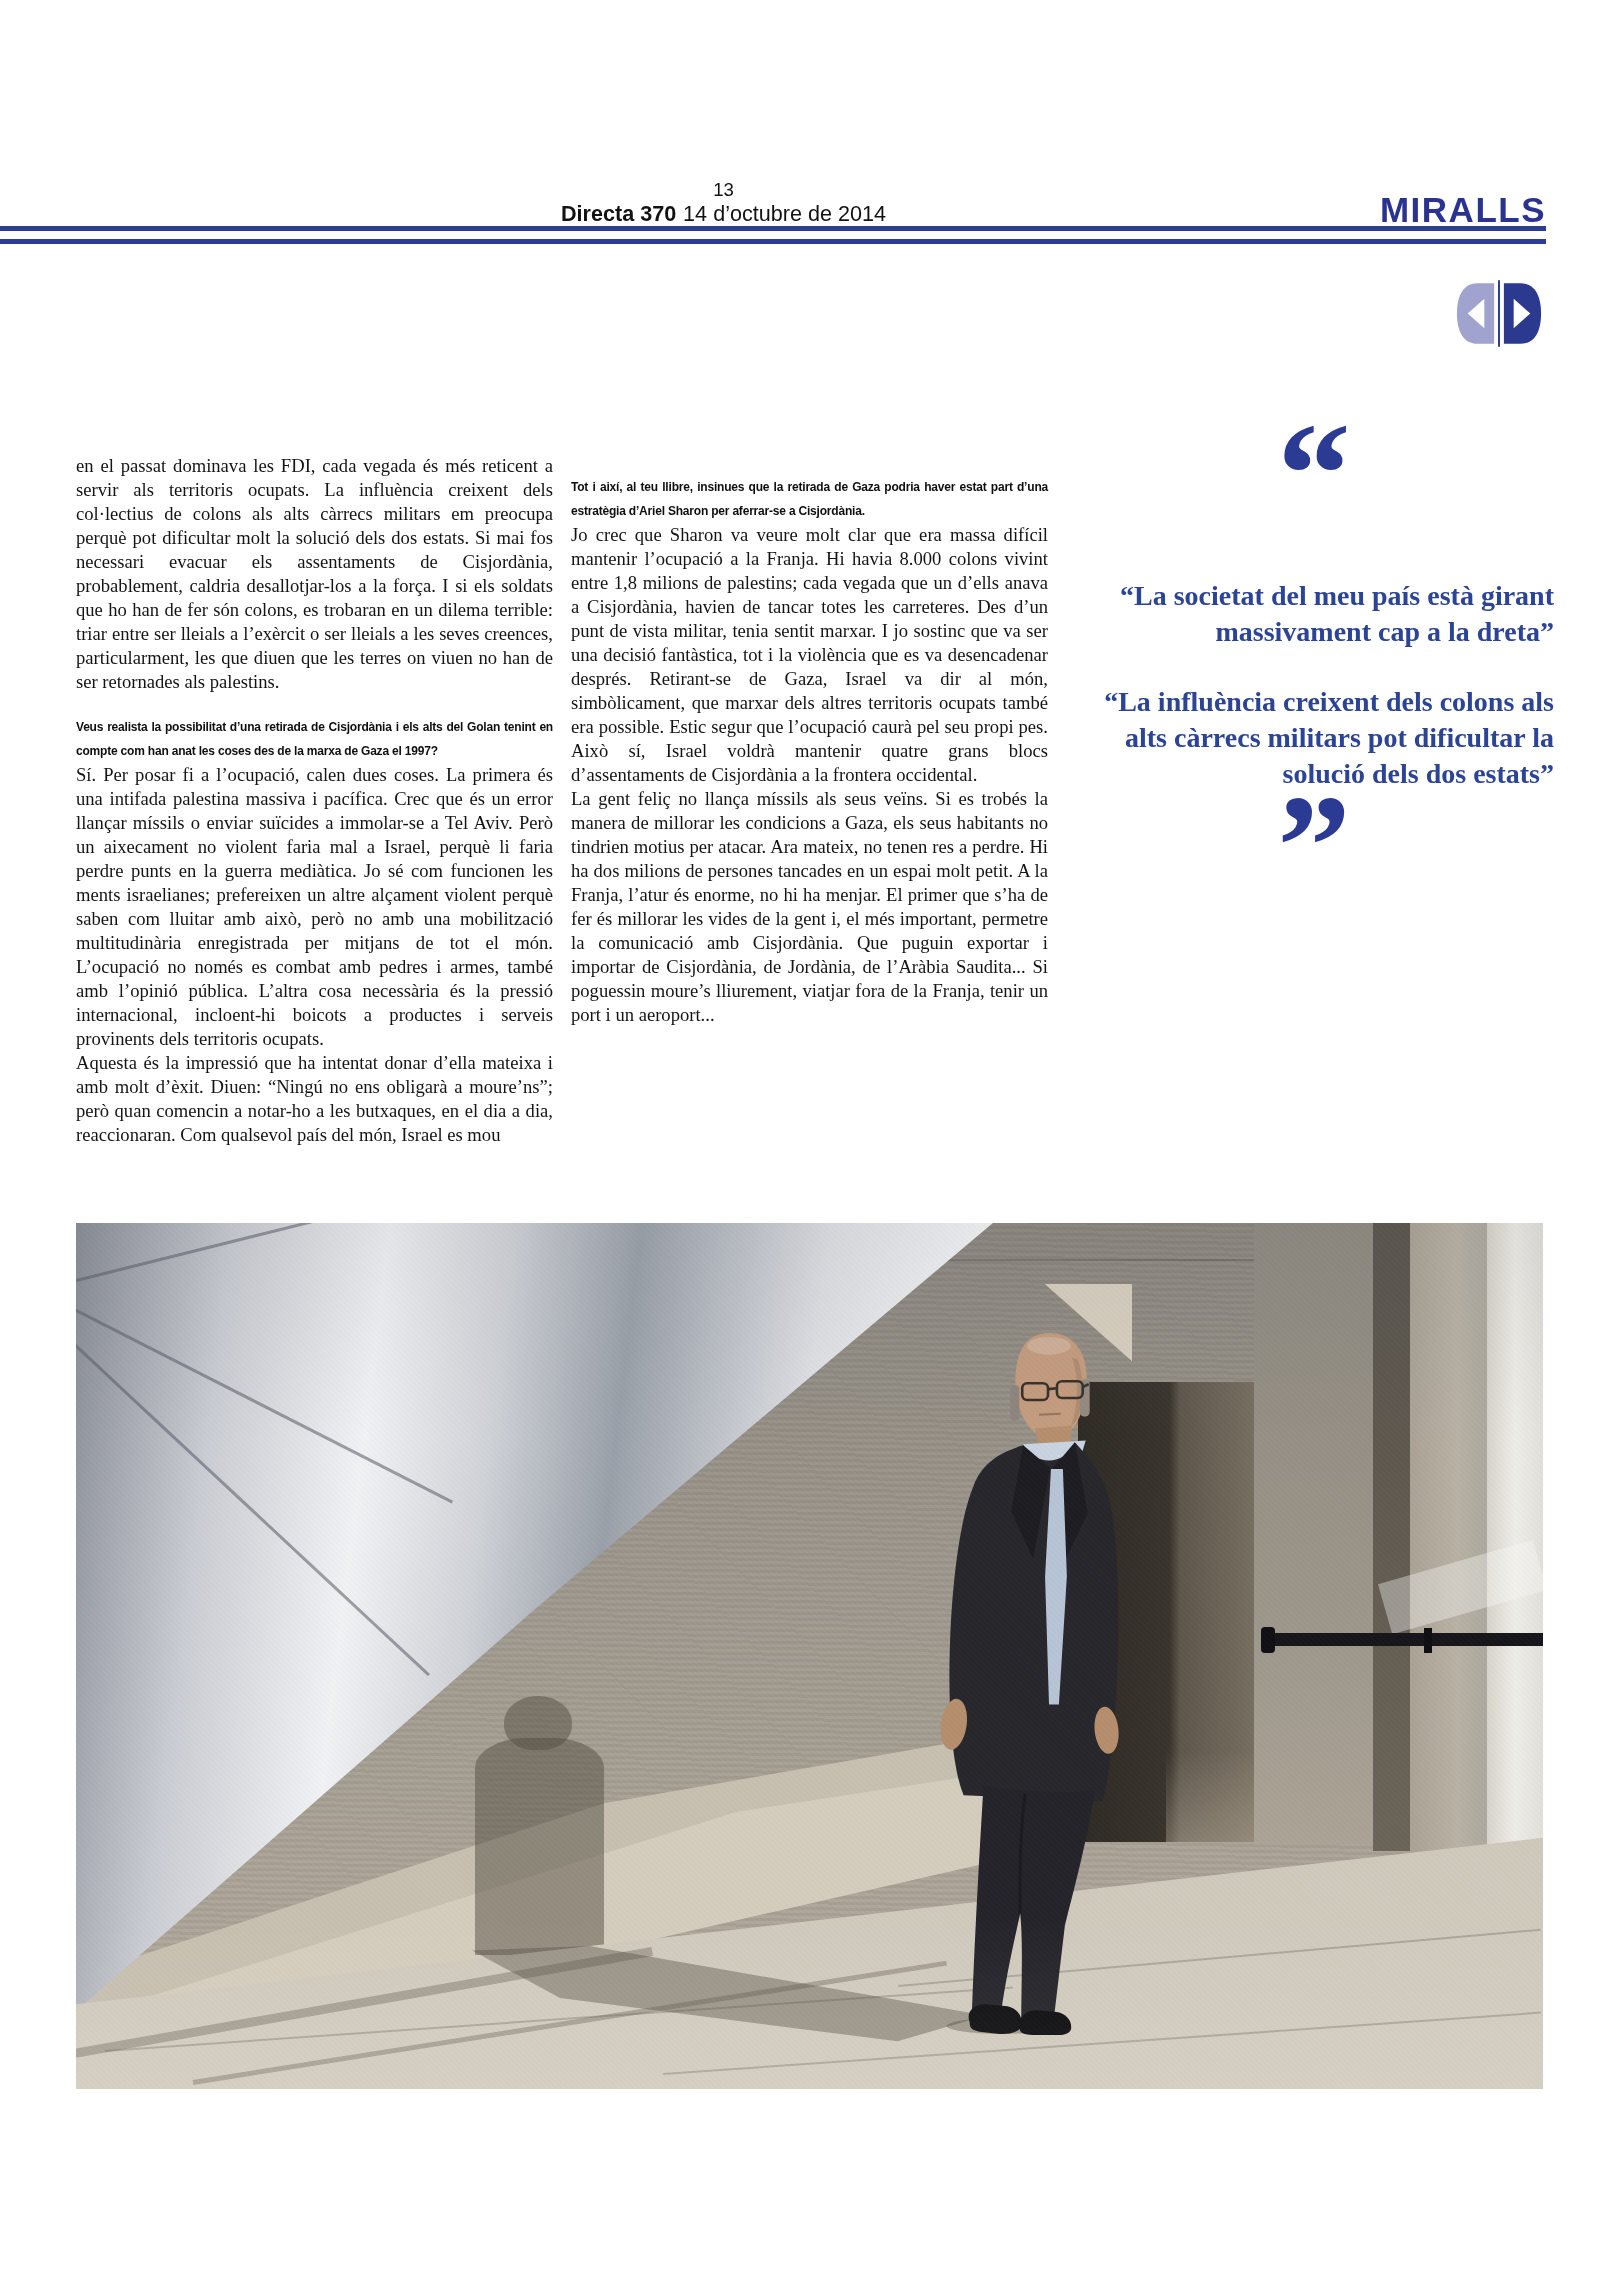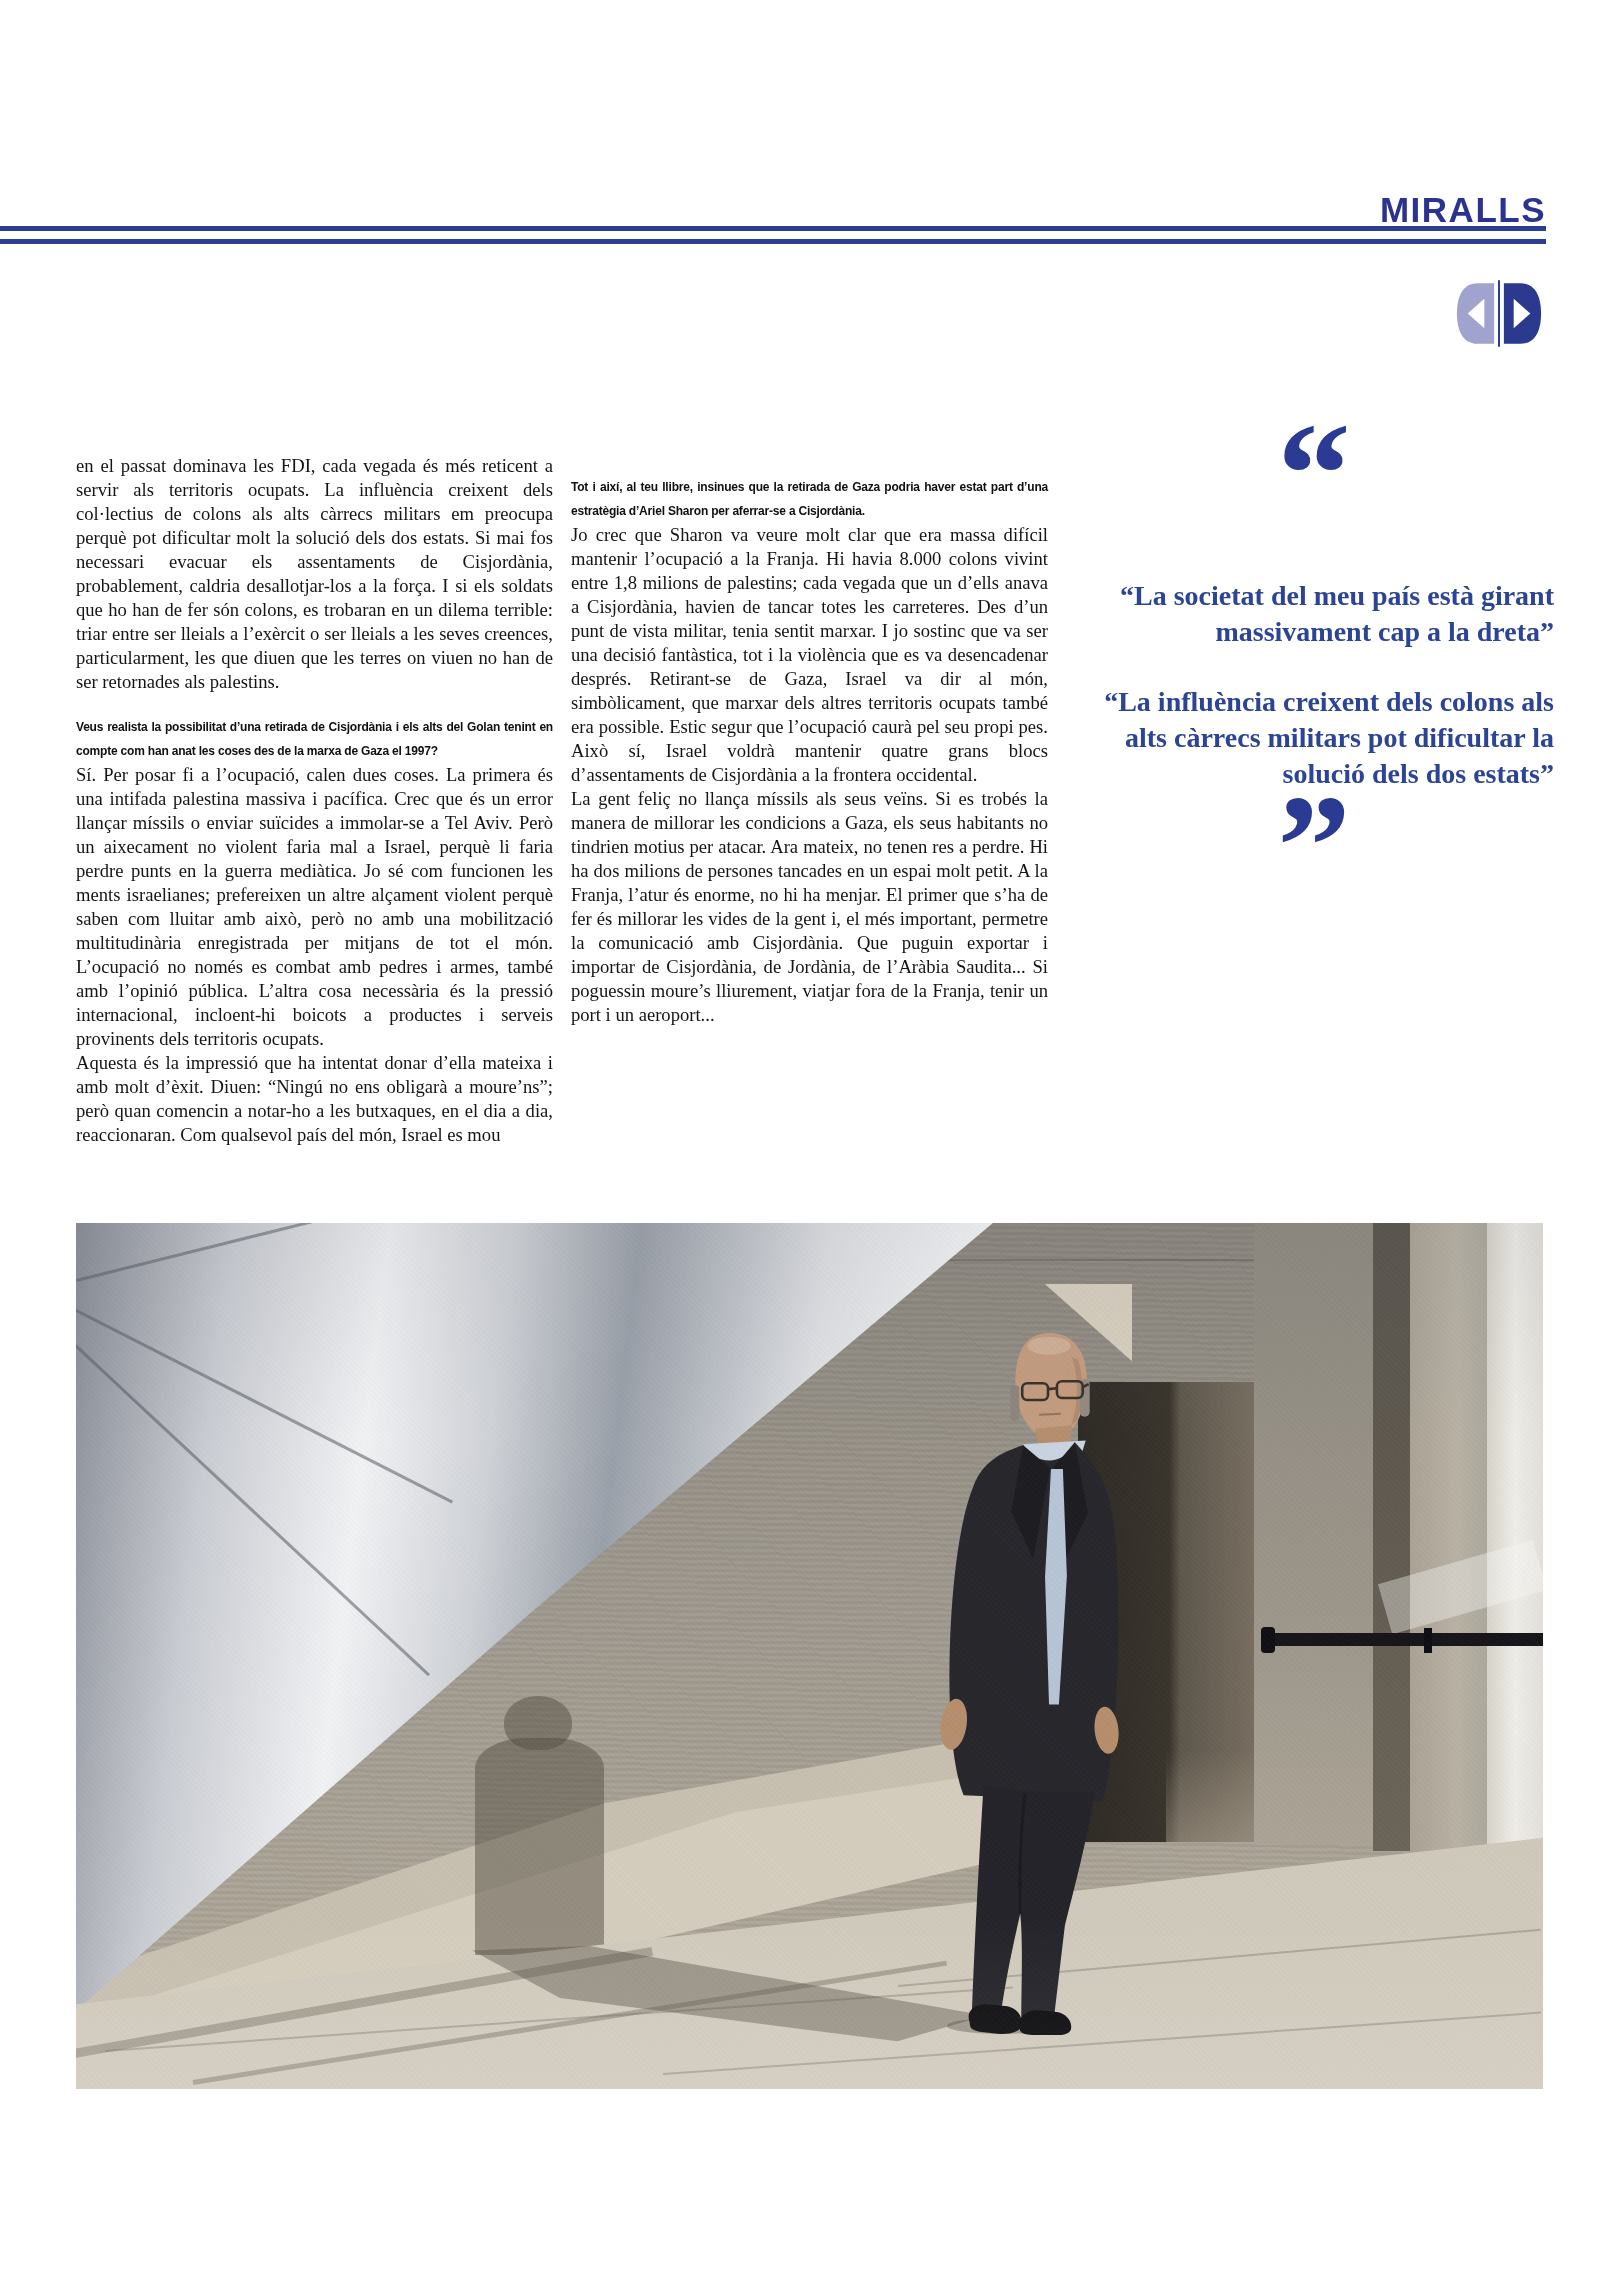--- a/index.html
+++ b/index.html
@@ -83,20 +83,22 @@
   .rail-flange{left:91.9%;top:46.8%;width:.55%;height:2.8%;background:#0e0e12;}
   .man{position:absolute;left:57.8%;top:12.3%;width:14%;height:81.5%;}
   .grain{inset:0;background:repeating-linear-gradient(45deg,rgba(0,0,0,.012) 0 2px,rgba(255,255,255,.012) 2px 3.9px);}
   .tone{inset:0;background:linear-gradient(to bottom,rgba(110,112,120,.10),rgba(0,0,0,0) 25%,rgba(0,0,0,0) 80%,rgba(255,252,245,.08));}
 </style>
 </head>
 <body>
 
 <div class="page">
 
+  <div class="pageno">13</div>
+  <div class="dateline"><span class="issue">Directa 370</span><span>14 d’octubre de 2014</span></div>
   <div class="section">MIRALLS</div>
   <div class="rule rule1"></div>
   <div class="rule rule2"></div>
 
   <svg class="logo" viewBox="0 0 92 68">
     <line x1="46" y1="0" x2="46" y2="68" stroke="#2b3a8e" stroke-width="2"></line>
     <path d="M41,3 L41,65 L24,65 C10,65 3,53 3,34 C3,15 10,3 24,3 Z" fill="#9fa3ce"></path>
     <path d="M31,19 L31,49 L14,34 Z" fill="#ffffff"></path>
     <path d="M51,3 L51,65 L68,65 C82,65 89,53 89,34 C89,15 82,3 68,3 Z" fill="#2b3a8e"></path>
     <path d="M61,19 L61,49 L78,34 Z" fill="#ffffff"></path>

